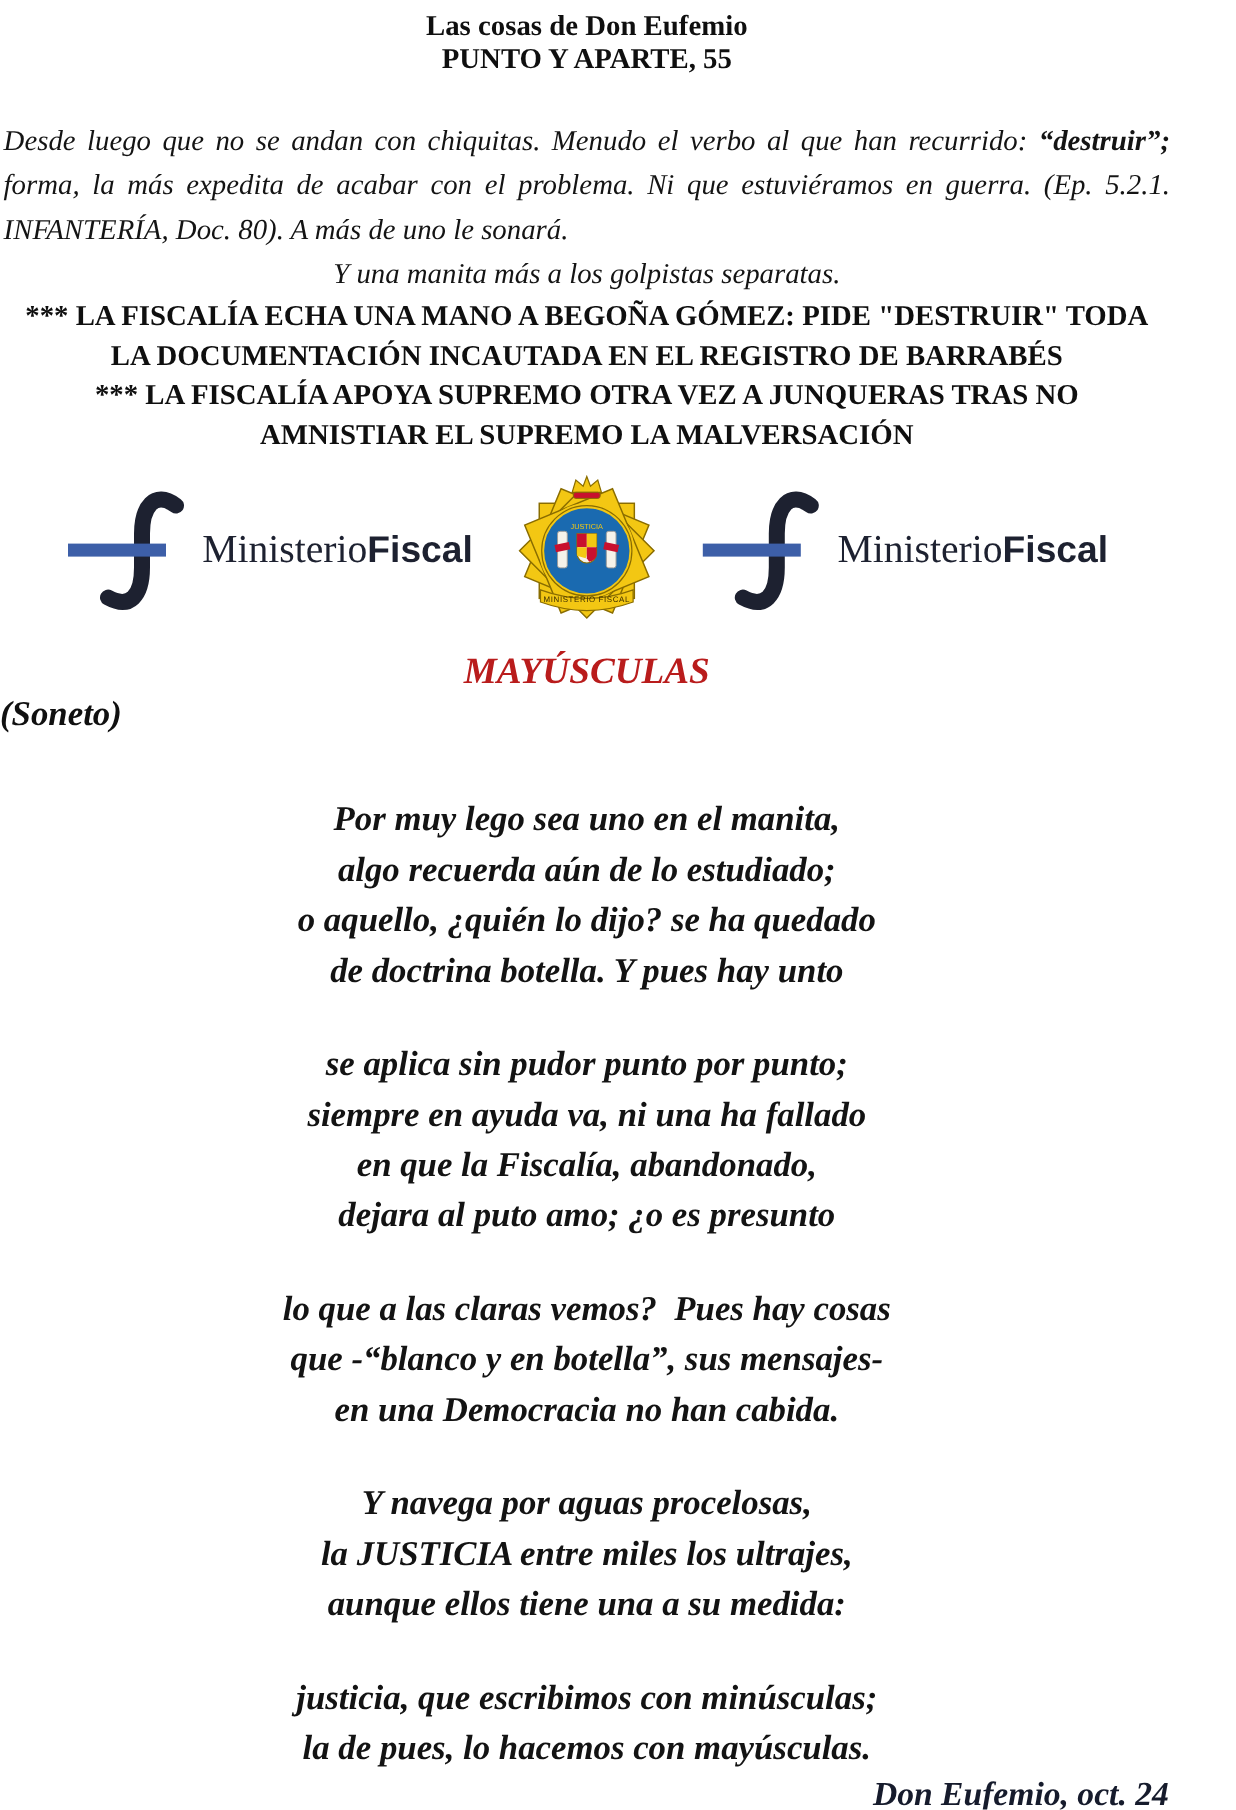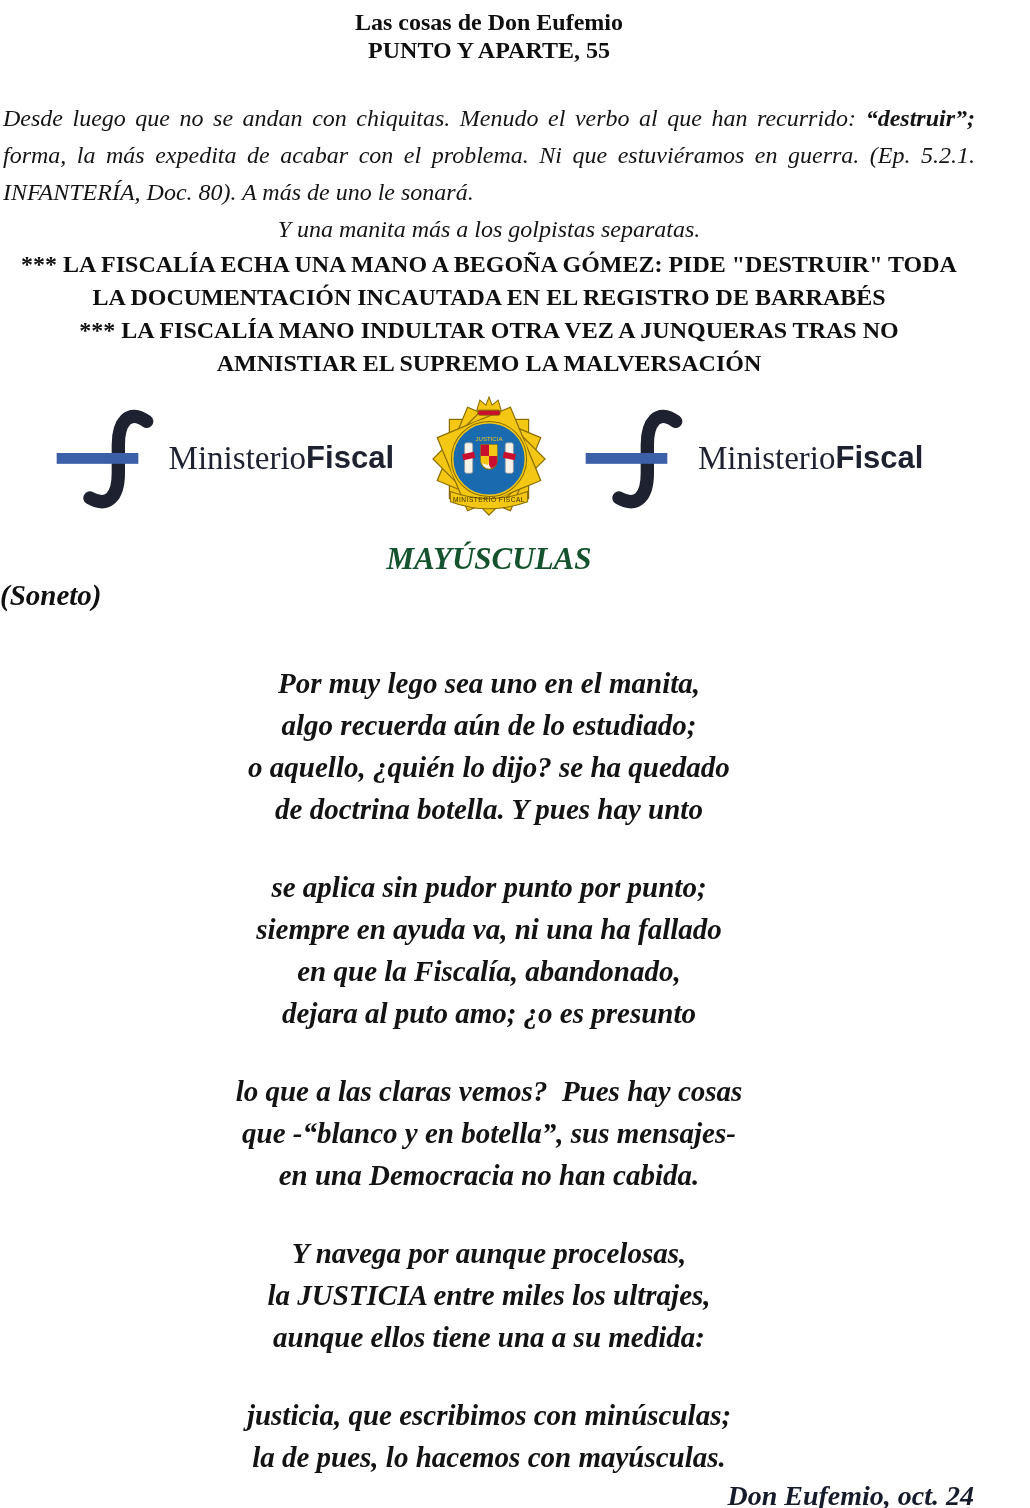--- a/index.html
+++ b/index.html
@@ -94,21 +94,21 @@
     line-height: 33px;
     color: #1d2130;
   }
   .poem-title {
     margin-top: 18px;
     text-align: center;
     font-weight: bold;
     font-style: italic;
     font-size: 31px;
     line-height: 37px;
-    color: #14532d;
+    color: #b91c1c;
   }
   .poem-subtitle {
     text-align: left;
     font-weight: bold;
     font-style: italic;
     font-size: 29px;
     line-height: 37px;
     color: #101010;
   }
   .stanza {
@@ -143,21 +143,21 @@
 <div class="page">
 
   <div class="doc-title">Las cosas de Don Eufemio</div>
   <div class="doc-subtitle">PUNTO Y APARTE, 55</div>
 
   <div class="intro"><span>Desde luego que no se andan con chiquitas. Menudo el verbo al que han recurrido: </span><span class="bold-seg">“destruir”;</span><span> forma, la más expedita de acabar con el problema. Ni que estuviéramos en guerra. (Ep. 5.2.1. INFANTERÍA, Doc. 80). A más de uno le sonará.</span></div>
   <div class="intro-line2">Y una manita más a los golpistas separatas.</div>
 
   <div class="headlines">
     <div>*** LA FISCALÍA ECHA UNA MANO A BEGOÑA GÓMEZ: PIDE "DESTRUIR" TODA LA DOCUMENTACIÓN INCAUTADA EN EL REGISTRO DE BARRABÉS</div>
-    <div>*** LA FISCALÍA MANO INDULTAR OTRA VEZ A JUNQUERAS TRAS NO AMNISTIAR EL SUPREMO LA MALVERSACIÓN</div>
+    <div>*** LA FISCALÍA APOYA SUPREMO OTRA VEZ A JUNQUERAS TRAS NO AMNISTIAR EL SUPREMO LA MALVERSACIÓN</div>
   </div>
 
   <div class="logo-row">
 
     <div class="mf-logo">
       <svg width="100" height="118" viewBox="0 0 120 124">
         <path d="M110,18 C 88,2 76,20 76,46 L76,80 C76,108 64,122 42,110" fill="none" stroke="#1d2130" stroke-width="16" stroke-linecap="round"></path>
         <rect x="2" y="56" width="98" height="13" fill="#3d5fa8"></rect>
       </svg>
       <div class="wordmark">
@@ -234,21 +234,21 @@
     <div class="poem-line">dejara al puto amo; ¿o es presunto</div>
   </div>
 
   <div class="stanza">
     <div class="poem-line">lo que a las claras vemos?  Pues hay cosas</div>
     <div class="poem-line">que -“blanco y en botella”, sus mensajes-</div>
     <div class="poem-line">en una Democracia no han cabida.</div>
   </div>
 
   <div class="stanza">
-    <div class="poem-line">Y navega por aunque procelosas,</div>
+    <div class="poem-line">Y navega por aguas procelosas,</div>
     <div class="poem-line">la JUSTICIA entre miles los ultrajes,</div>
     <div class="poem-line">aunque ellos tiene una a su medida:</div>
   </div>
 
   <div class="stanza">
     <div class="poem-line">justicia, que escribimos con minúsculas;</div>
     <div class="poem-line">la de pues, lo hacemos con mayúsculas.</div>
   </div>
 
   <div class="signature">Don Eufemio, oct. 24</div>

